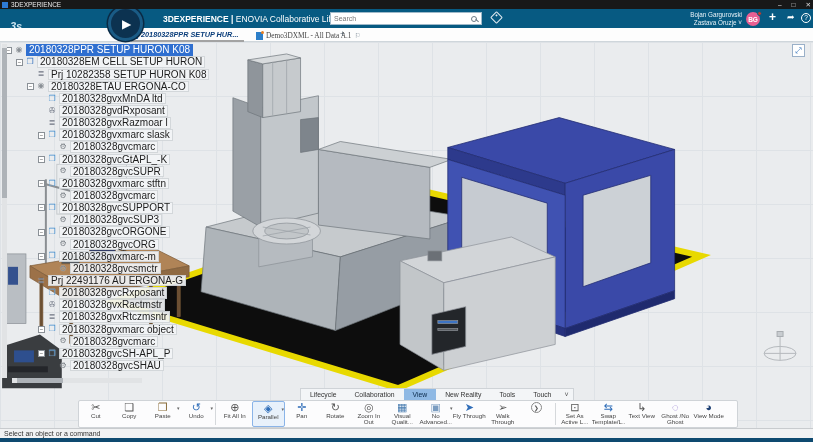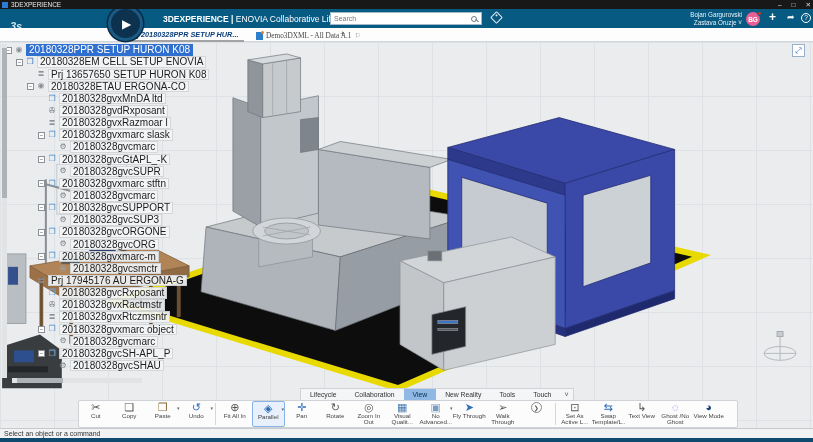--- a/index.html
+++ b/index.html
@@ -248,26 +248,26 @@
 <div class="tline" style="left:51px; top:98px; height:274px;"></div>
 <div id="tree">
     <div class="trow sel" style="padding-left: 5px;">
       <span class="texp">−</span>
       <span class="ticon" style="color: rgb(138, 144, 150);">◉</span>
       <span class="tlabel">20180328PPR SETUP HURON K08</span>
     </div>
     <div class="trow" style="padding-left: 16px;">
       <span class="texp">−</span>
       <span class="ticon" style="color: rgb(47, 109, 184);">❒</span>
-      <span class="tlabel">20180328EM CELL SETUP ENOVIA</span>
+      <span class="tlabel">20180328EM CELL SETUP HURON</span>
     </div>
     <div class="trow" style="padding-left: 27px;">
       <span class="texp-sp"></span>
       <span class="ticon" style="color: rgb(107, 114, 128);">≣</span>
-      <span class="tlabel">Prj 13657650 SETUP HURON K08</span>
+      <span class="tlabel">Prj 10282358 SETUP HURON K08</span>
     </div>
     <div class="trow" style="padding-left: 27px;">
       <span class="texp">−</span>
       <span class="ticon" style="color: rgb(138, 144, 150);">◉</span>
       <span class="tlabel">20180328ETAU ERGONA-CO</span>
     </div>
     <div class="trow" style="padding-left: 38px;">
       <span class="texp-sp"></span>
       <span class="ticon" style="color: rgb(60, 135, 200);">❒</span>
       <span class="tlabel">20180328gvxMnDA ltd</span>
@@ -338,21 +338,21 @@
       <span class="tlabel">20180328gvxmarc-m</span>
     </div>
     <div class="trow" style="padding-left: 49px;">
       <span class="texp-sp"></span>
       <span class="ticon" style="color: rgb(117, 123, 130);">⚙</span>
       <span class="tlabel">20180328gvcsmctr</span>
     </div>
     <div class="trow" style="padding-left: 27px;">
       <span class="texp-sp"></span>
       <span class="ticon" style="color: rgb(107, 114, 128);">≣</span>
-      <span class="tlabel">Prj 17945176 AU ERGONA-G</span>
+      <span class="tlabel">Prj 22491176 AU ERGONA-G</span>
     </div>
     <div class="trow" style="padding-left: 38px;">
       <span class="texp-sp"></span>
       <span class="ticon" style="color: rgb(60, 135, 200);">❒</span>
       <span class="tlabel">20180328gvcRxposant</span>
     </div>
     <div class="trow" style="padding-left: 38px;">
       <span class="texp-sp"></span>
       <span class="ticon" style="color: rgb(107, 114, 128);">✇</span>
       <span class="tlabel">20180328gvxRactmstr</span>

